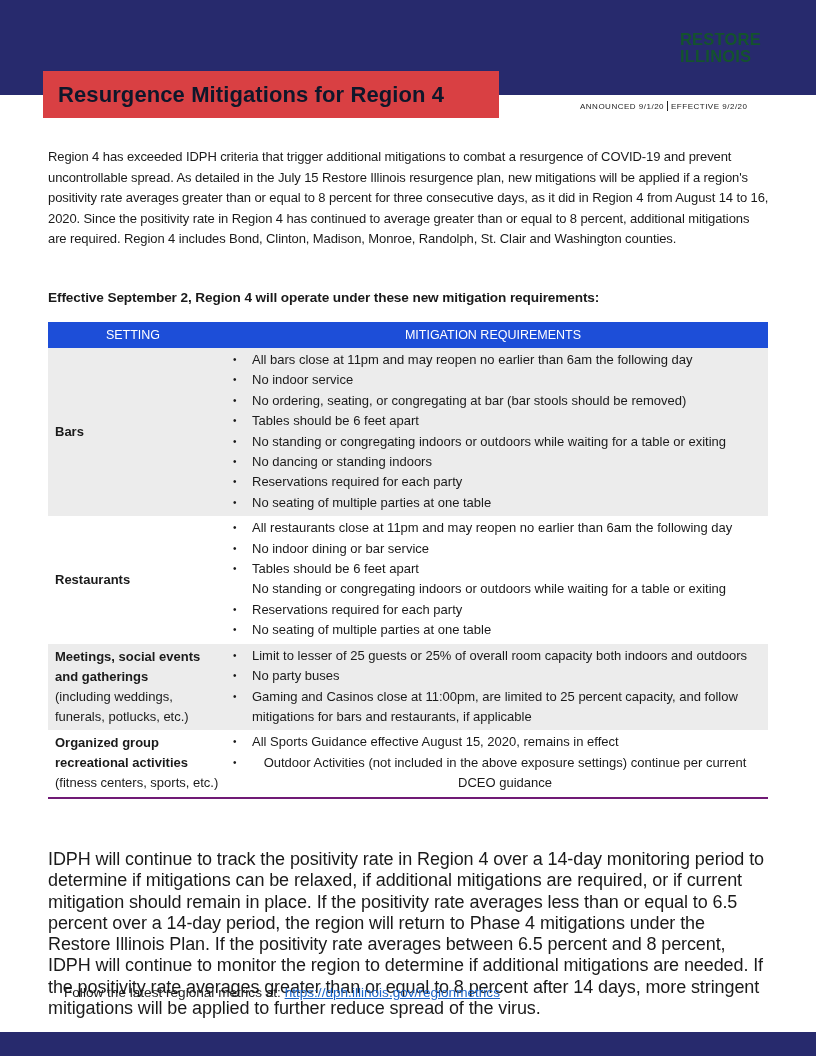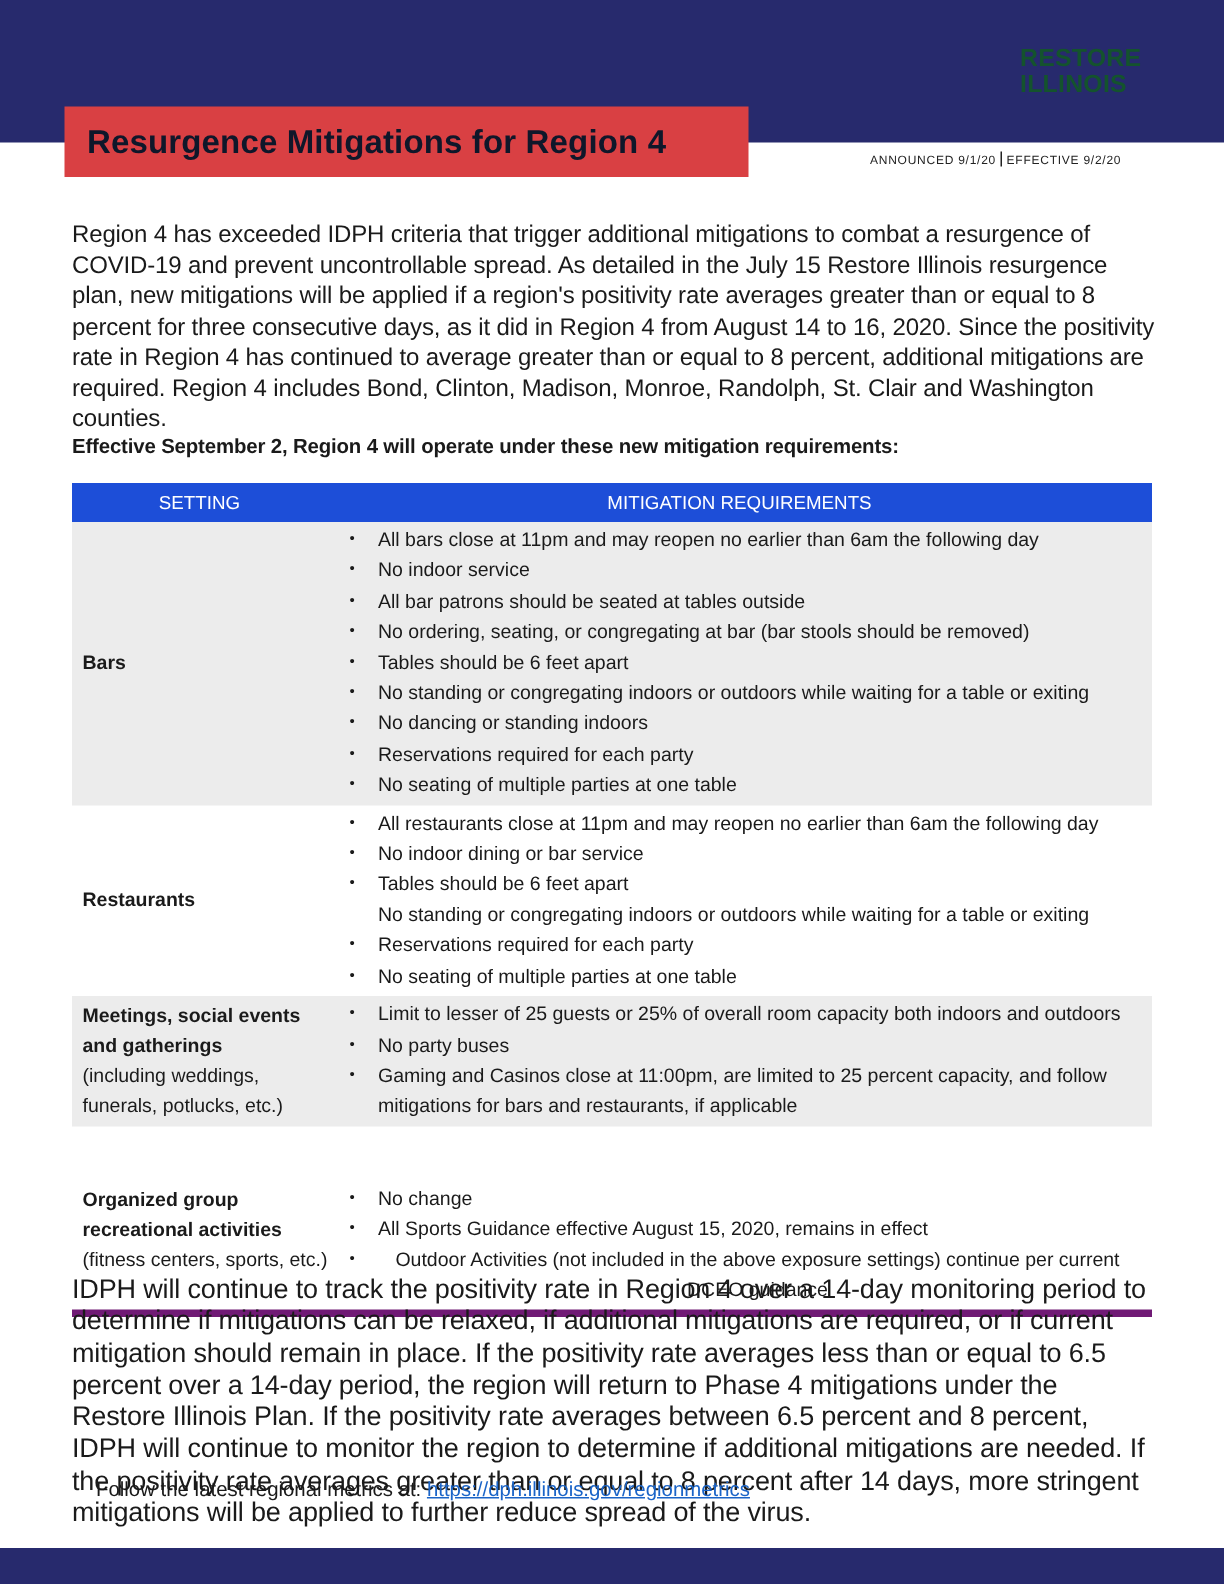--- a/index.html
+++ b/index.html
@@ -5,30 +5,30 @@
   * { box-sizing: border-box; margin: 0; padding: 0; }
   html, body { width: 816px; height: 1056px; background: #ffffff; overflow: hidden; }
   body { position: relative; font-family: "Liberation Sans", "DejaVu Sans", sans-serif; color: #1a1a1a; }
 
   .top-band { position: absolute; left: 0; top: 0; width: 816px; height: 95px; background: #272a6d; }
   .logo { position: absolute; left: 680px; top: 31px; color: #14532d; font-weight: bold; font-size: 16.5px; line-height: 17px; letter-spacing: 0.2px; }
   .title-box { position: absolute; left: 43px; top: 71px; width: 456px; height: 47px; background: #d94043; color: #0f172a; font-weight: bold; font-size: 22px; line-height: 47px; padding-left: 15px; letter-spacing: 0.1px; }
   .dates { position: absolute; left: 580px; top: 101px; font-size: 8px; letter-spacing: 0.5px; color: #222; white-space: nowrap; }
   .dates .sep { display: inline-block; width: 1px; height: 10px; background: #222; vertical-align: -2px; margin: 0 3px; }
 
-  .intro { position: absolute; left: 48px; top: 147px; width: 722px; font-size: 16px; line-height: 20.5px; letter-spacing: -0.1px; }
+  .intro { position: absolute; left: 48px; top: 147px; width: 722px; font-size: 13px; line-height: 20.5px; letter-spacing: -0.1px; }
   .lead { position: absolute; left: 48px; top: 290px; font-size: 13.6px; font-weight: bold; letter-spacing: -0.1px; }
 
   .table { position: absolute; left: 48px; top: 322px; width: 720px; }
   .thead { display: flex; height: 26px; background: #1d4ed8; color: #fff; font-weight: normal; font-size: 12.5px; line-height: 26px; }
   .thead .c1 { width: 170px; text-align: center; }
   .thead .c2 { width: 550px; text-align: center; }
   .row { display: flex; }
   .row.gray { background: #ececec; }
-  .row.bordered { border-bottom: 5px solid #701a75; margin-top: 36px; }
+  .row.bordered { border-bottom: 2px solid #701a75; }
   .row .setting { width: 185px; padding-left: 7px; display: flex; flex-direction: column; justify-content: center; font-size: 13px; line-height: 20px; }
   .row .setting .name { font-weight: bold; }
   .row .setting.top { justify-content: flex-start; padding-top: 3px; }
   .row .reqs { width: 535px; padding: 2px 0 3px 0; list-style: none; }
   .row .reqs li { position: relative; padding-left: 19px; font-size: 13px; line-height: 20.4px; white-space: nowrap; }
   .row .reqs li.bullet::before { content: "\2022"; position: absolute; left: 0; top: 0; font-size: 10px; }
   .row .reqs li.wrap { white-space: normal; }
 
   .outro { position: absolute; left: 48px; top: 849px; width: 722px; font-size: 18px; line-height: 21.3px; letter-spacing: -0.1px; }
   .follow { position: absolute; left: 64px; top: 985px; font-size: 13.6px; }
@@ -58,21 +58,20 @@
     <div class="c2">MITIGATION REQUIREMENTS</div>
   </div>
 
   <div class="row gray">
     <div class="setting">
       <div class="name">Bars</div>
     </div>
     <ul class="reqs">
       <li class="bullet">All bars close at 11pm and may reopen no earlier than 6am the following day</li>
       <li class="bullet">No indoor service</li>
-      <li class="bullet">All bar patrons should be seated at tables outside</li>
       <li class="bullet">No ordering, seating, or congregating at bar (bar stools should be removed)</li>
       <li class="bullet">Tables should be 6 feet apart</li>
       <li class="bullet">No standing or congregating indoors or outdoors while waiting for a table or exiting</li>
       <li class="bullet">No dancing or standing indoors</li>
       <li class="bullet">Reservations required for each party</li>
       <li class="bullet">No seating of multiple parties at one table</li>
     </ul>
   </div>
 
   <div class="row">
@@ -100,21 +99,20 @@
       <li class="bullet wrap" style="width:525px;">Gaming and Casinos close at 11:00pm, are limited to 25 percent capacity, and follow mitigations for bars and restaurants, if applicable</li>
     </ul>
   </div>
 
   <div class="row bordered">
     <div class="setting top" style="width:175px;padding-right:4px;">
       <div class="name">Organized group recreational activities</div>
       <div>(fitness centers, sports, etc.)</div>
     </div>
     <ul class="reqs" style="width:545px;padding-left:10px;">
-      <li class="bullet">No change</li>
       <li class="bullet">All Sports Guidance effective August 15, 2020, remains in effect</li>
       <li class="bullet wrap" style="width:525px;text-align:center;">Outdoor Activities (not included in the above exposure settings) continue per current DCEO guidance</li>
     </ul>
   </div>
 </div>
 
 <p class="outro">IDPH will continue to track the positivity rate in Region 4 over a 14-day monitoring period to determine if mitigations can be relaxed, if additional mitigations are required, or if current mitigation should remain in place. If the positivity rate averages less than or equal to 6.5 percent over a 14-day period, the region will return to Phase 4 mitigations under the Restore Illinois Plan. If the positivity rate averages between 6.5 percent and 8 percent, IDPH will continue to monitor the region to determine if additional mitigations are needed. If the positivity rate averages greater than or equal to 8 percent after 14 days, more stringent mitigations will be applied to further reduce spread of the virus.</p>
 <p class="follow">
   <span>Follow the latest regional metrics at:</span>
   <a>https://dph.illinois.gov/regionmetrics</a>

